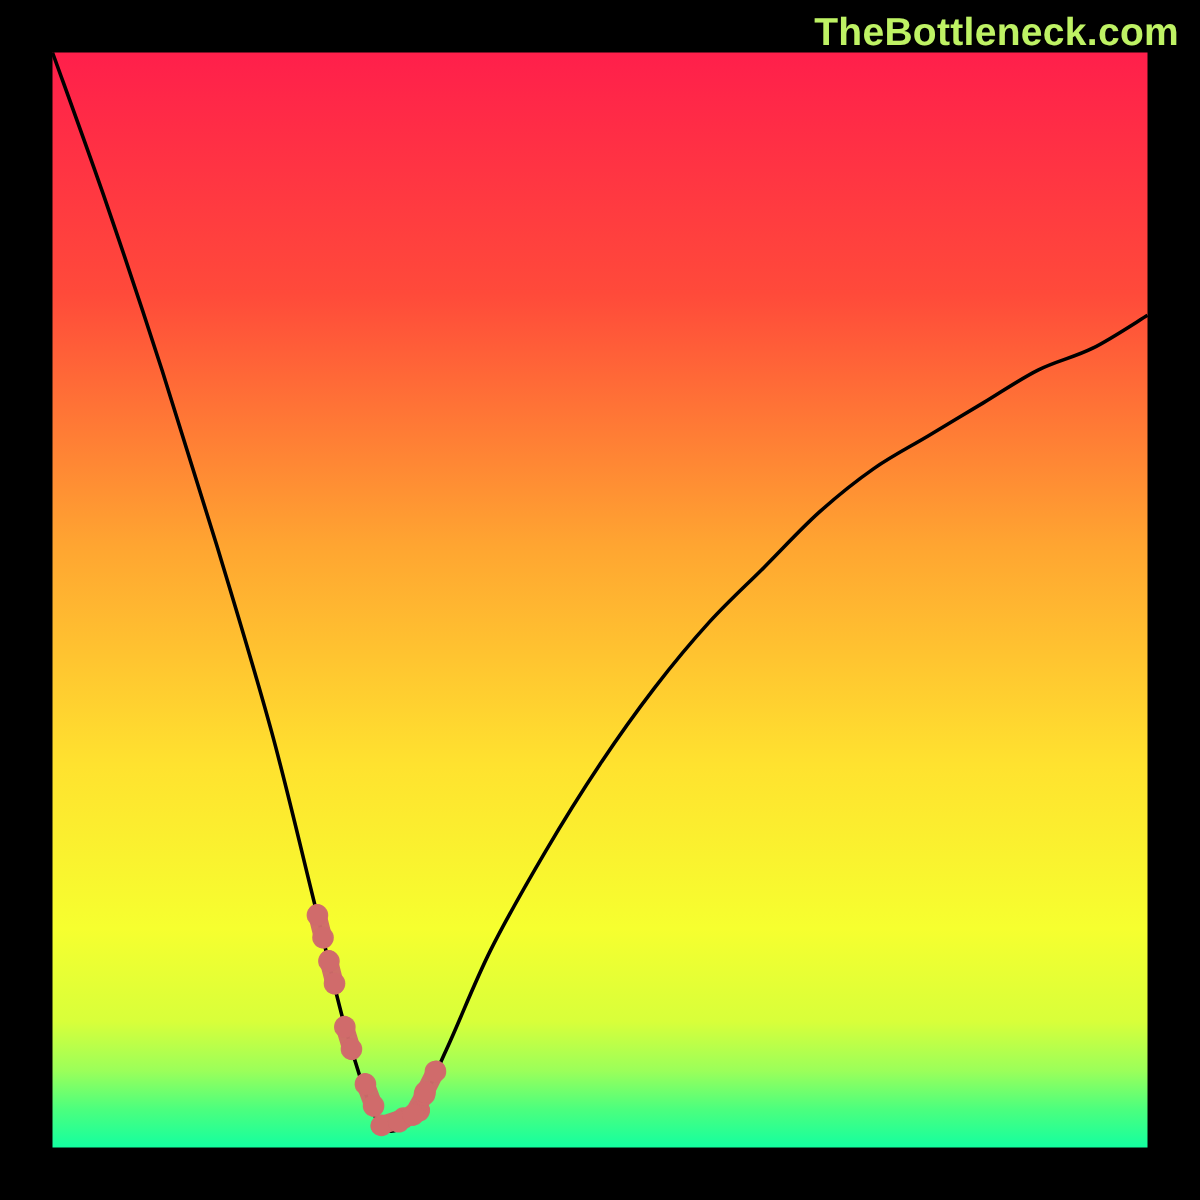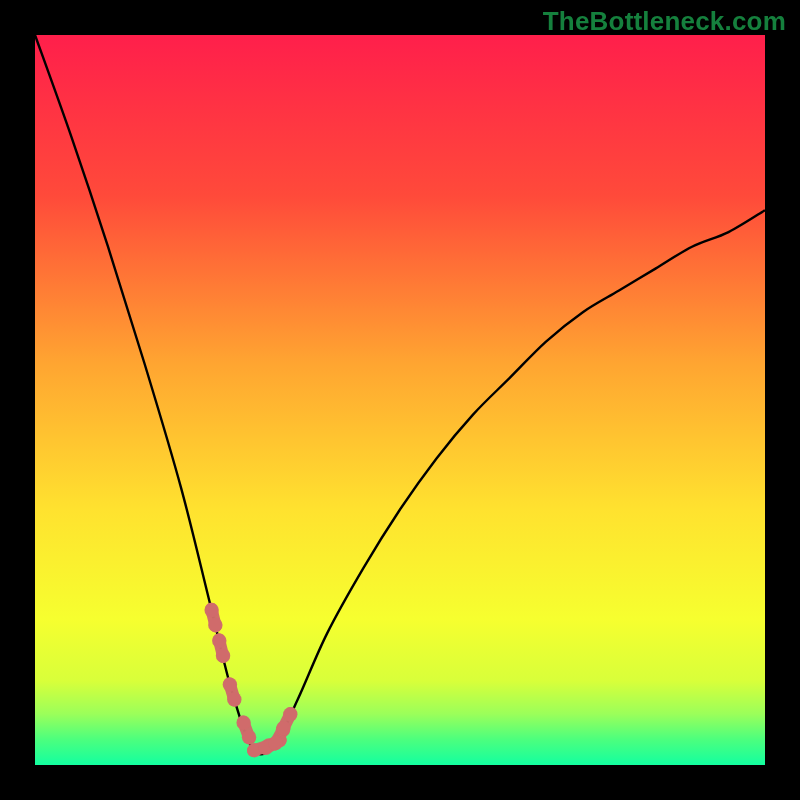--- a/index.html
+++ b/index.html
@@ -18,21 +18,21 @@
     height: 800px;
     background: #000;
   }
   .watermark {
     position: absolute;
     top: 6px;
     right: 14px;
     font-family: Arial, Helvetica, sans-serif;
     font-size: 26px;
     font-weight: 600;
-    color: #15803d;
+    color: #bef264;
     letter-spacing: 0.2px;
     z-index: 10;
   }
   svg {
     position: absolute;
     top: 0;
     left: 0;
   }
 </style>
 </head>

